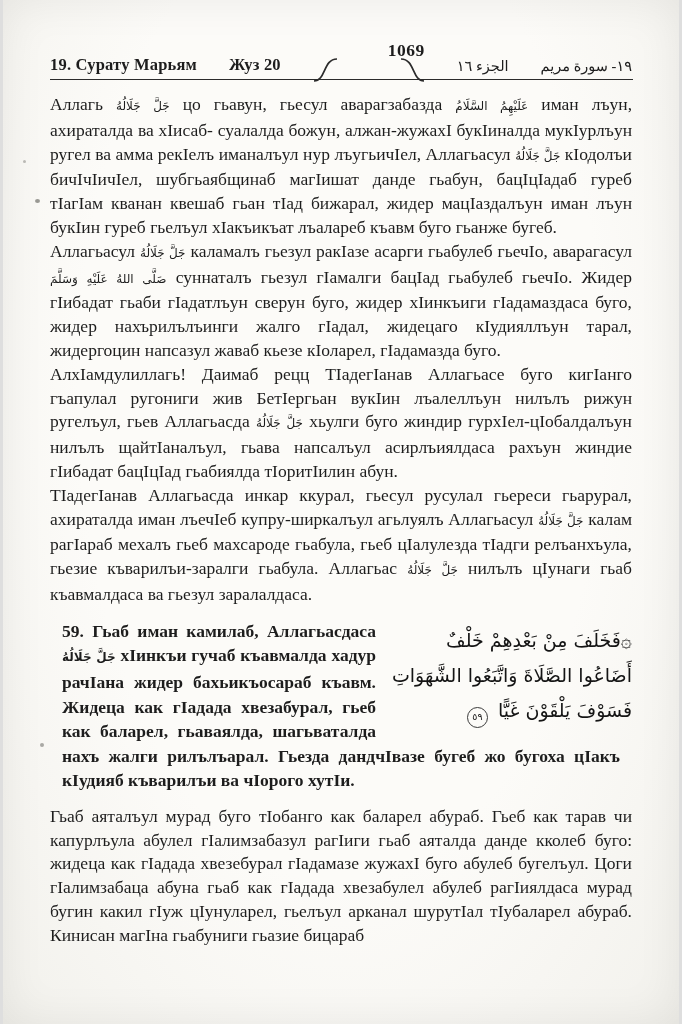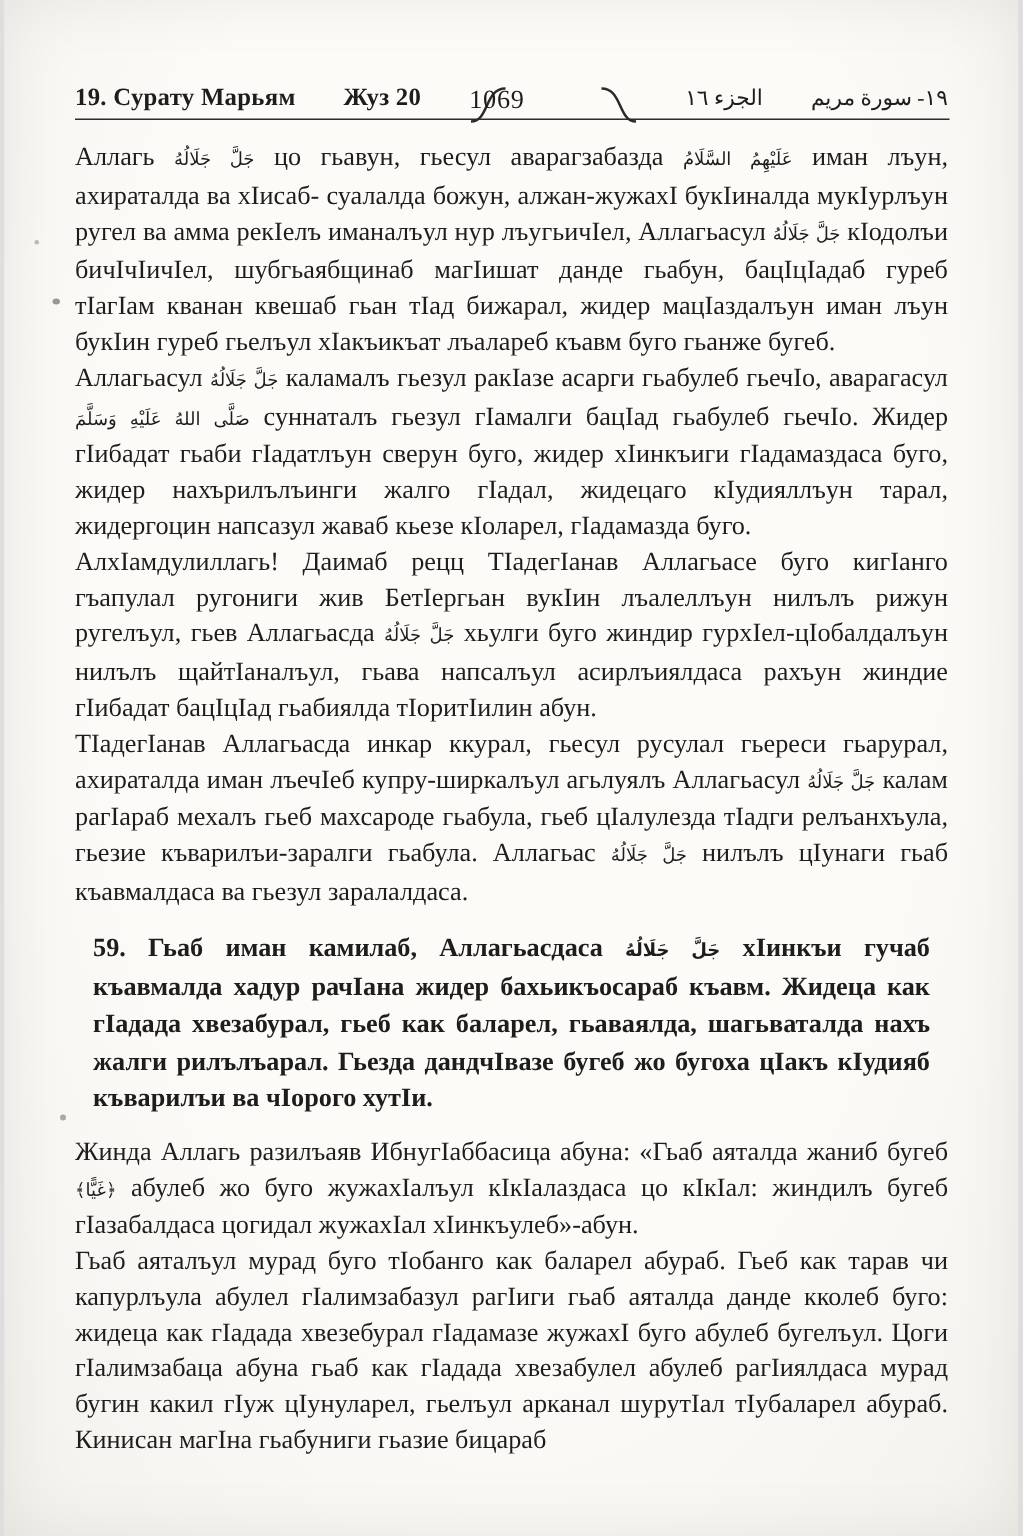--- a/index.html
+++ b/index.html
@@ -26,22 +26,22 @@
   .page-header .h-txt { padding-bottom:5px; white-space:nowrap; }
   .h-left, .h-juz { font-weight:700; font-size:16.5px; letter-spacing:.2px; }
   .h-ar { font-family:Liberation Serif, serif; font-size:14.5px; padding-bottom:4px; }
   .header-rule {
     position:absolute; left:47px; right:46px; top:79px;
     height:0; border-top:1.7px solid #2b2b2b;
   }
   .badge { position:relative; width:112px; height:26px; flex:0 0 auto; }
   .badge svg { position:absolute; left:0; bottom:-2px; }
   .badge .pageno {
-    position:absolute; left:0; right:0; bottom:3px;
-    text-align:left; font-weight:400; font-size:17.5px; letter-spacing:.5px;
+    position:absolute; left:0; right:0; bottom:19px;
+    text-align:right; font-weight:700; font-size:17.5px; letter-spacing:.5px;
   }
 
   
   .body-text { margin:13px 47px 0; }
   .para {
     margin:0; text-align:justify;
     font-size:17.5px; line-height:23.8px;
     text-justify:inter-word;
   }
   .ar {
@@ -107,21 +107,21 @@
 
     <p class="para"><span>Аллагь </span><span class="ar" dir="rtl">جَلَّ جَلَالُهُ</span><span> цо гьавун, гьесул аварагзабазда </span><span class="ar" dir="rtl">عَلَيْهِمُ السَّلَامُ</span><span> иман лъун, ахираталда ва хIисаб- суалалда божун, алжан-жужахI букIиналда мукIурлъун ругел ва амма рекIелъ иманалъул нур лъугьичIел, Аллагьасул </span><span class="ar" dir="rtl">جَلَّ جَلَالُهُ</span><span> кIодолъи бичIчIичIел, шубгьаябщинаб магIишат данде гьабун, бацIцIадаб гуреб тIагIам кванан квешаб гьан тIад бижарал, жидер мацIаздалъун иман лъун букIин гуреб гьелъул хIакъикъат лъалареб къавм буго гьанже бугеб.</span></p>
 
     <p class="para"><span>Аллагьасул </span><span class="ar" dir="rtl">جَلَّ جَلَالُهُ</span><span> каламалъ гьезул ракIазе асарги гьабулеб гьечIо, аварагасул </span><span class="ar" dir="rtl">صَلَّى اللهُ عَلَيْهِ وَسَلَّمَ</span><span> суннаталъ гьезул гIамалги бацIад гьабулеб гьечIо. Жидер гIибадат гьаби гIадатлъун сверун буго, жидер хIинкъиги гIадамаздаса буго, жидер нахърилълъинги жалго гIадал, жидецаго кIудияллъун тарал, жидергоцин напсазул жаваб кьезе кIоларел, гIадамазда буго.</span></p>
 
     <p class="para"><span>АлхIамдулиллагь! Даимаб рецц ТIадегIанав Аллагьасе буго кигIанго гъапулал ругониги жив БетIергьан вукIин лъалеллъун нилълъ рижун ругелъул, гьев Аллагьасда </span><span class="ar" dir="rtl">جَلَّ جَلَالُهُ</span><span> хьулги буго жиндир гурхIел-цIобалдалъун нилълъ щайтIаналъул, гьава напсалъул асирлъиялдаса рахъун жиндие гIибадат бацIцIад гьабиялда тIоритIилин абун.</span></p>
 
     <p class="para"><span>ТIадегIанав Аллагьасда инкар ккурал, гьесул русулал гьереси гьарурал, ахираталда иман лъечIеб купру-ширкалъул агьлуялъ Аллагьасул </span><span class="ar" dir="rtl">جَلَّ جَلَالُهُ</span><span> калам рагIараб мехалъ гьеб махсароде гьабула, гьеб цIалулезда тIадги релъанхъула, гьезие къварилъи-заралги гьабула. Аллагьас </span><span class="ar" dir="rtl">جَلَّ جَلَالُهُ</span><span> нилълъ цIунаги гьаб къавмалдаса ва гьезул заралалдаса.</span></p>
 
     <section class="verse-block">
+      <div class="quran"><span>۞فَخَلَفَ مِنْ بَعْدِهِمْ خَلْفٌ أَضَاعُوا الصَّلَاةَ وَاتَّبَعُوا الشَّهَوَاتِ فَسَوْفَ يَلْقَوْنَ غَيًّا</span> <span class="ayah-circle">٥٩</span></div>
       <p class="bold-trans"><span>59. Гьаб иман камилаб, Аллагьасдаса </span><span class="ar" dir="rtl">جَلَّ جَلَالُهُ</span><span> хIинкъи гучаб къавмалда хадур рачIана жидер бахьикъосараб къавм. Жидеца как гIадада хвезабурал, гьеб как баларел, гьаваялда, шагьваталда нахъ жалги рилълъарал. Гьезда дандчIвазе бугеб жо бугоха цIакъ кIудияб къварилъи ва чIорого хутIи.</span></p>
     </section>
 
-    <p class="para"><span>Жинда Аллагь разилъаяв ИбнугIаббасица абуна: «Гьаб аяталда жаниб бугеб </span><span class="ar" dir="rtl">﴿غَيًّا﴾</span><span> абулеб жо буго жужахIалъул кIкIалаздаса цо кIкIал: жиндилъ бугеб гIазабалдаса цогидал жужахIал хIинкъулеб»-абун.</span></p>
 
     <p class="para"><span>Гьаб аяталъул мурад буго тIобанго как баларел абураб. Гьеб как тарав чи капурлъула абулел гIалимзабазул рагIиги гьаб аяталда данде кколеб буго: жидеца как гIадада хвезебурал гIадамазе жужахI буго абулеб бугелъул. Цоги гIалимзабаца абуна гьаб как гIадада хвезабулел абулеб рагIиялдаса мурад бугин какил гIуж цIунуларел, гьелъул арканал шурутIал тIубаларел абураб. Кинисан магIна гьабуниги гьазие бицараб</span></p>
 
   </div>
 </div>
 
 </body></html>

